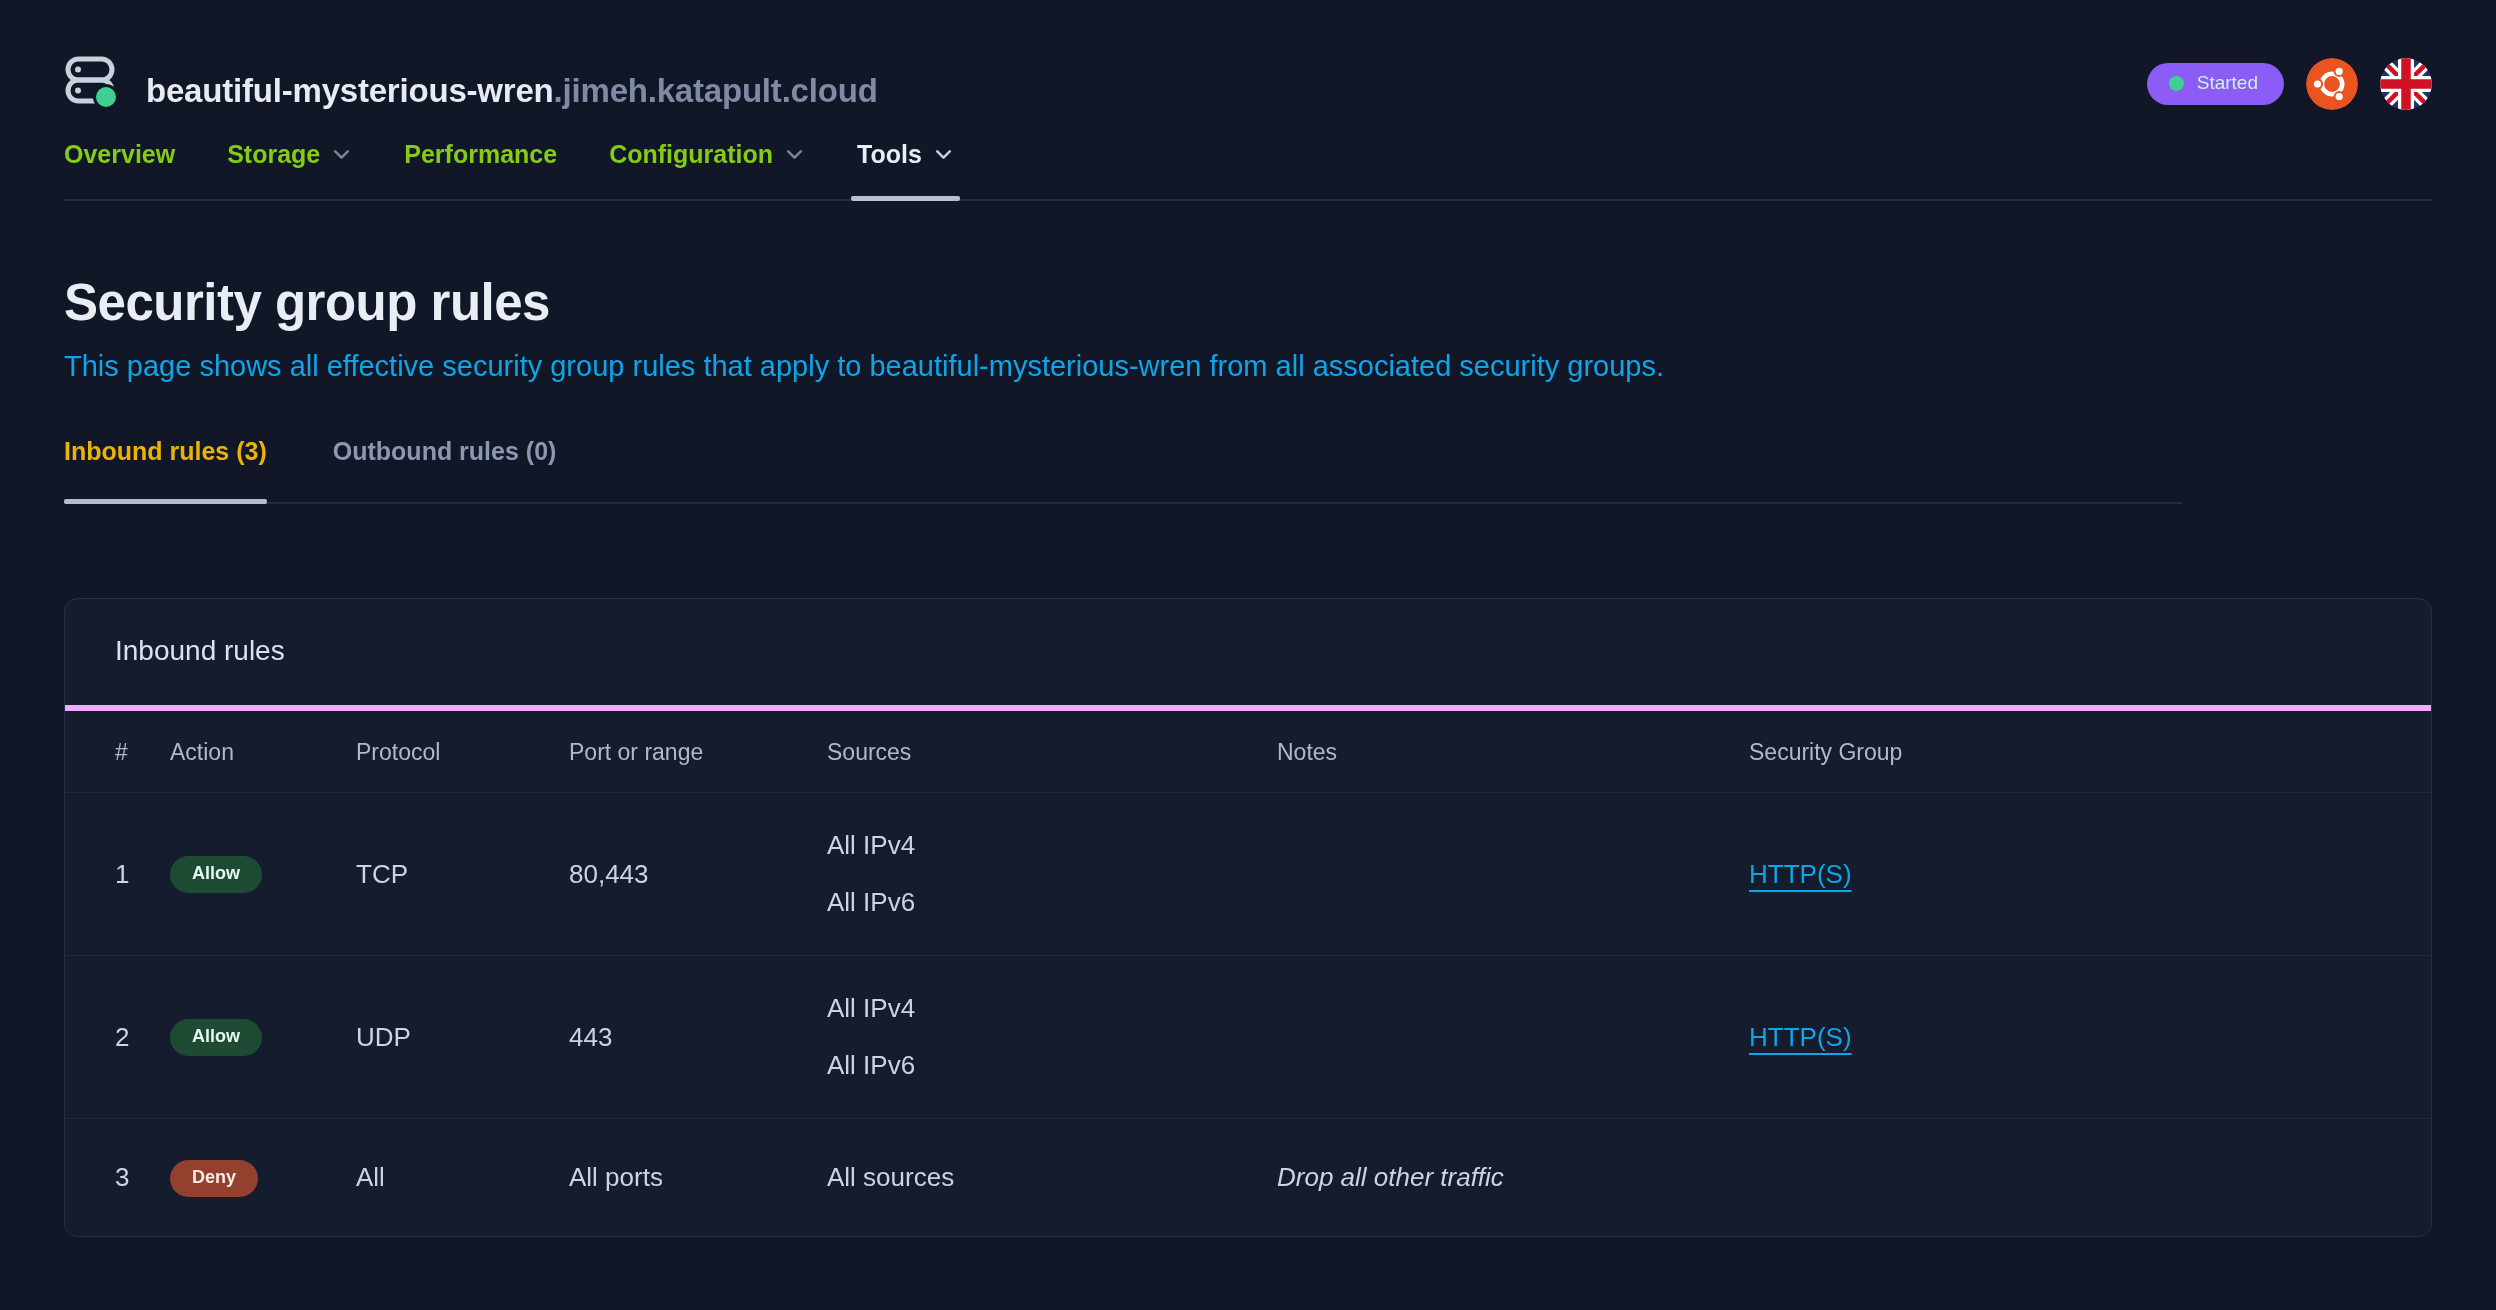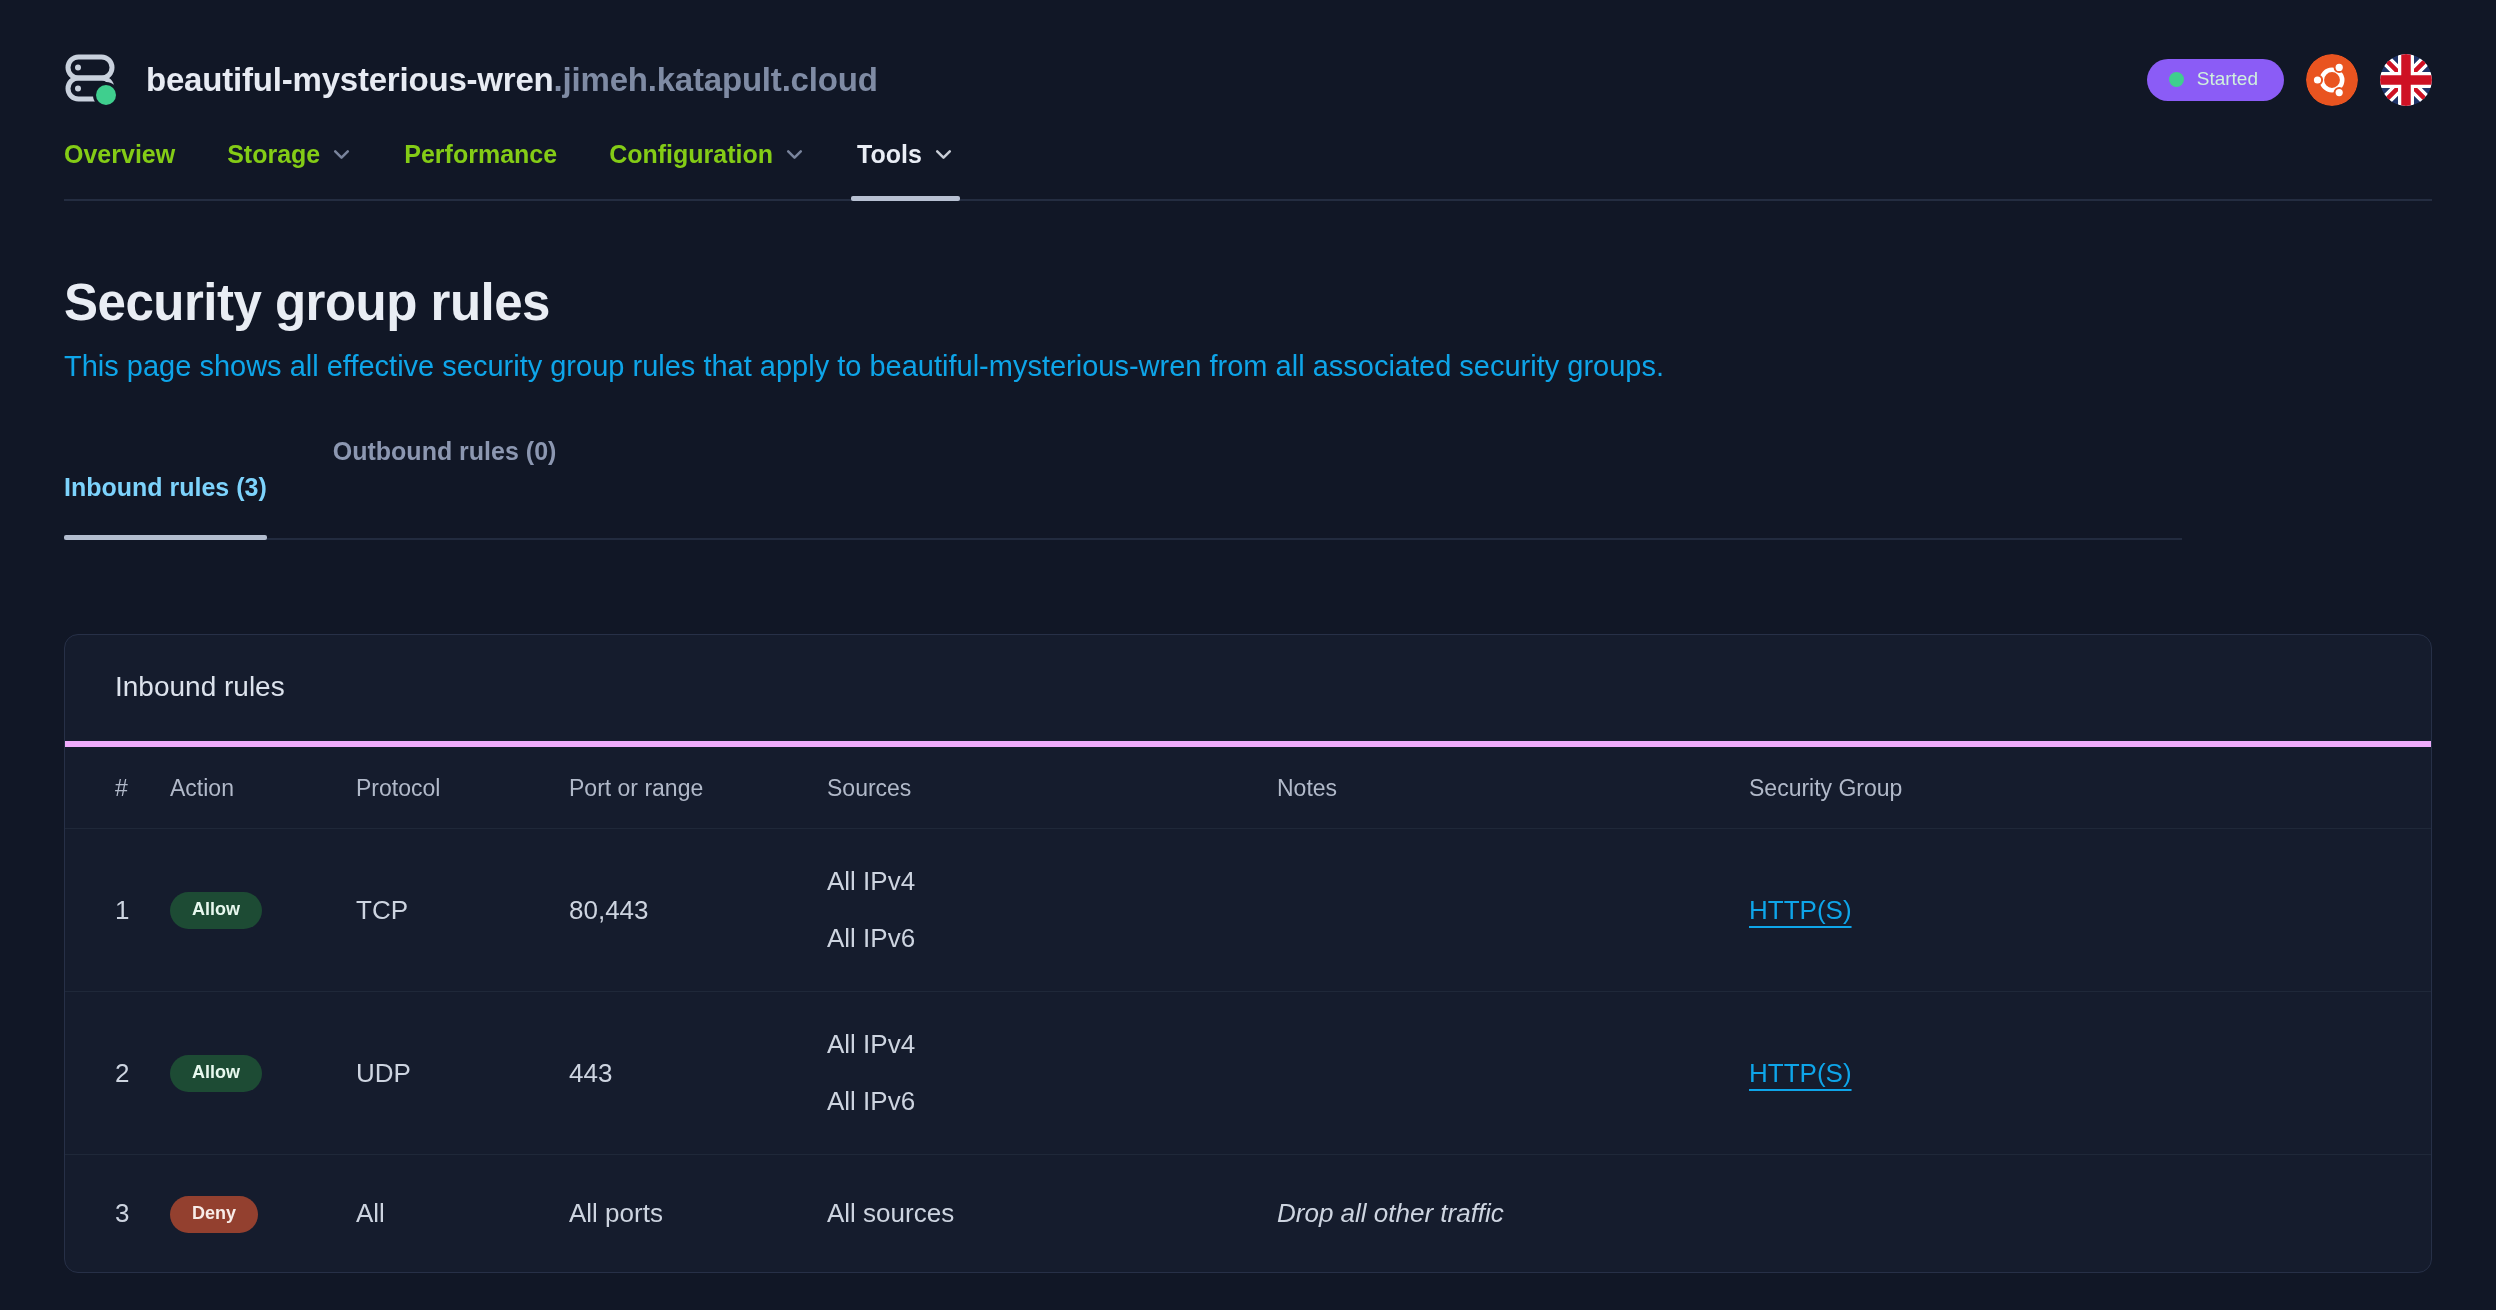--- a/index.html
+++ b/index.html
@@ -6,21 +6,21 @@
   html,body { width:2496px; height:1310px; }
   body {
     background:#111726;
     font-family:"Liberation Sans","DejaVu Sans",sans-serif;
     color:#CDD4E0;
     overflow:hidden;
   }
   .page { width:2496px; height:1310px; padding:0 64px; }
 
   
-  .topbar { display:flex; align-items:center; padding-top:50px; height:110px; }
+  .topbar { display:flex; align-items:flex-end; padding-top:50px; height:110px; }
   .logo { width:58px; height:56px; position:relative; flex:0 0 auto; }
   .logo svg { display:block; }
   .host-title { margin-left:24px; font-size:33px; font-weight:700; color:#E7EBF3; letter-spacing:-0.2px; }
   .host-domain { color:#7F8BA4; font-weight:600; }
   .topbar-right { margin-left:auto; display:flex; align-items:center; gap:22px; }
   .status-pill {
     display:inline-flex; align-items:center; gap:13px;
     background:#8b5cf6; color:#CFF1DC;
     font-size:19px; font-weight:500;
     padding:9px 26px 11px 22px; border-radius:999px;
@@ -46,21 +46,21 @@
   
   .h1 { margin-top:72px; font-size:51px; font-weight:700; color:#E9EDF4; letter-spacing:-0.5px; }
   .subtitle { margin-top:18px; font-size:29px; color:#0ea5e9; }
 
   
   .subtabs { margin-top:54px; display:flex; gap:66px; width:2118px; border-bottom:2px solid #222B3F; }
   .subtab {
     font-size:25px; font-weight:600; color:#8C97B1;
     padding-bottom:36px; position:relative; cursor:pointer;
   }
-  .subtab.active { color:#7dd3fc;margin-top:36px; }
+  .subtab.active { color:#eab308; }
   .subtab.active::after {
     content:""; position:absolute; left:0; right:0; bottom:-2px;
     height:5px; background:#B3BDCF; border-radius:2px;
   }
 
   
   .card {
     margin-top:94px; width:2368px;
     background:#151C2D; border:1px solid #273047; border-radius:14px;
     overflow:hidden;

